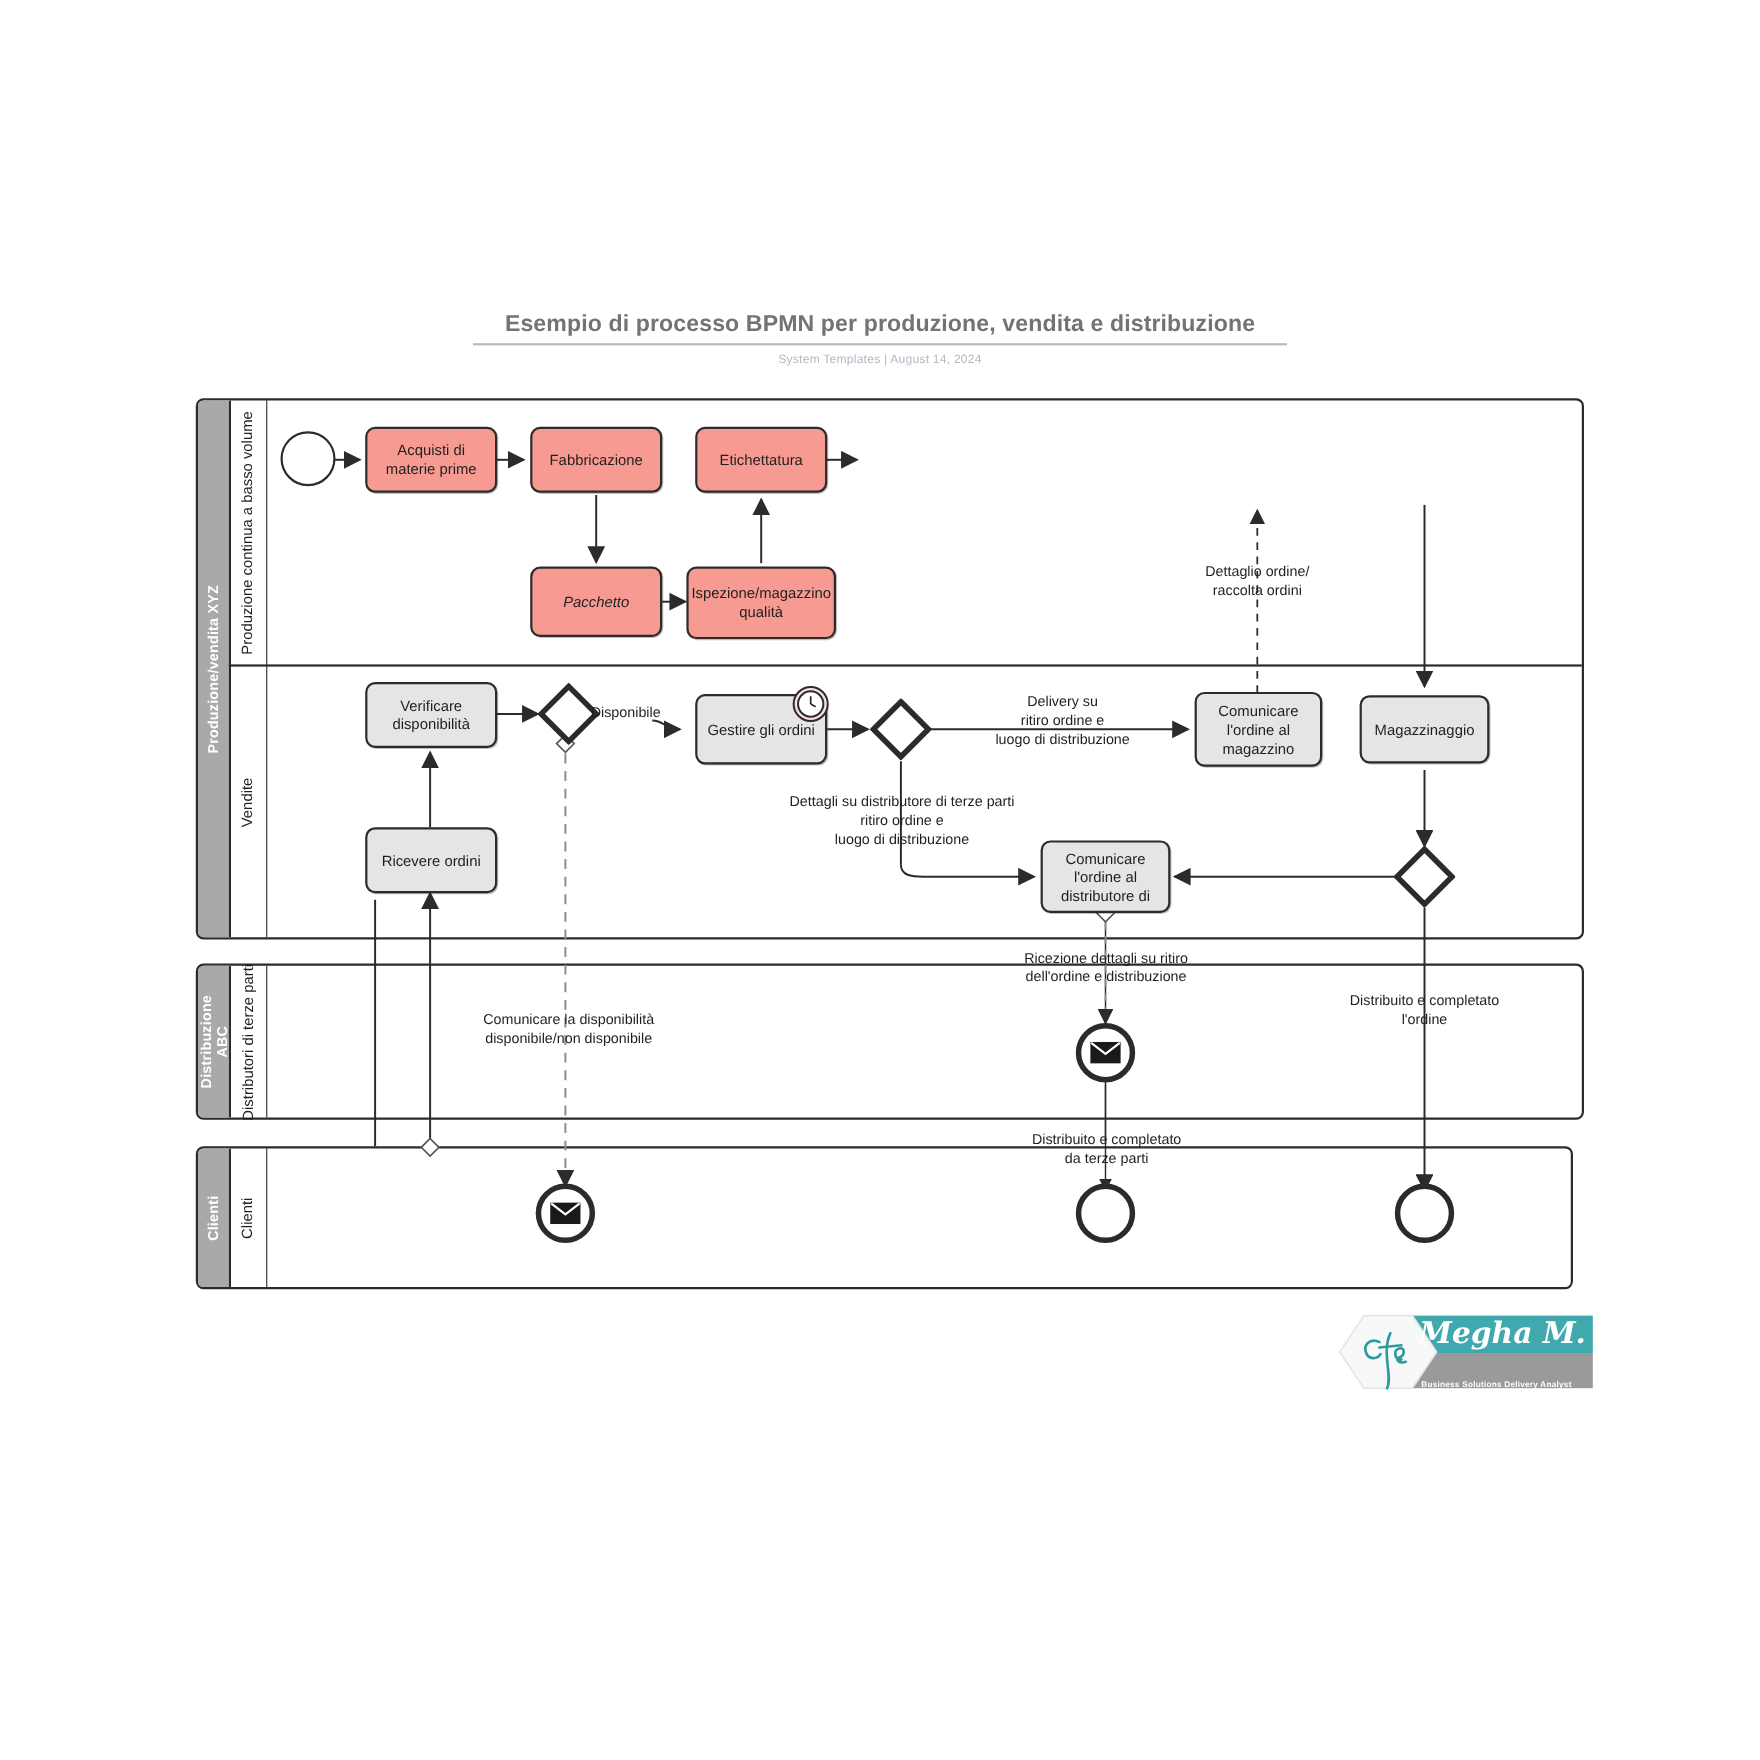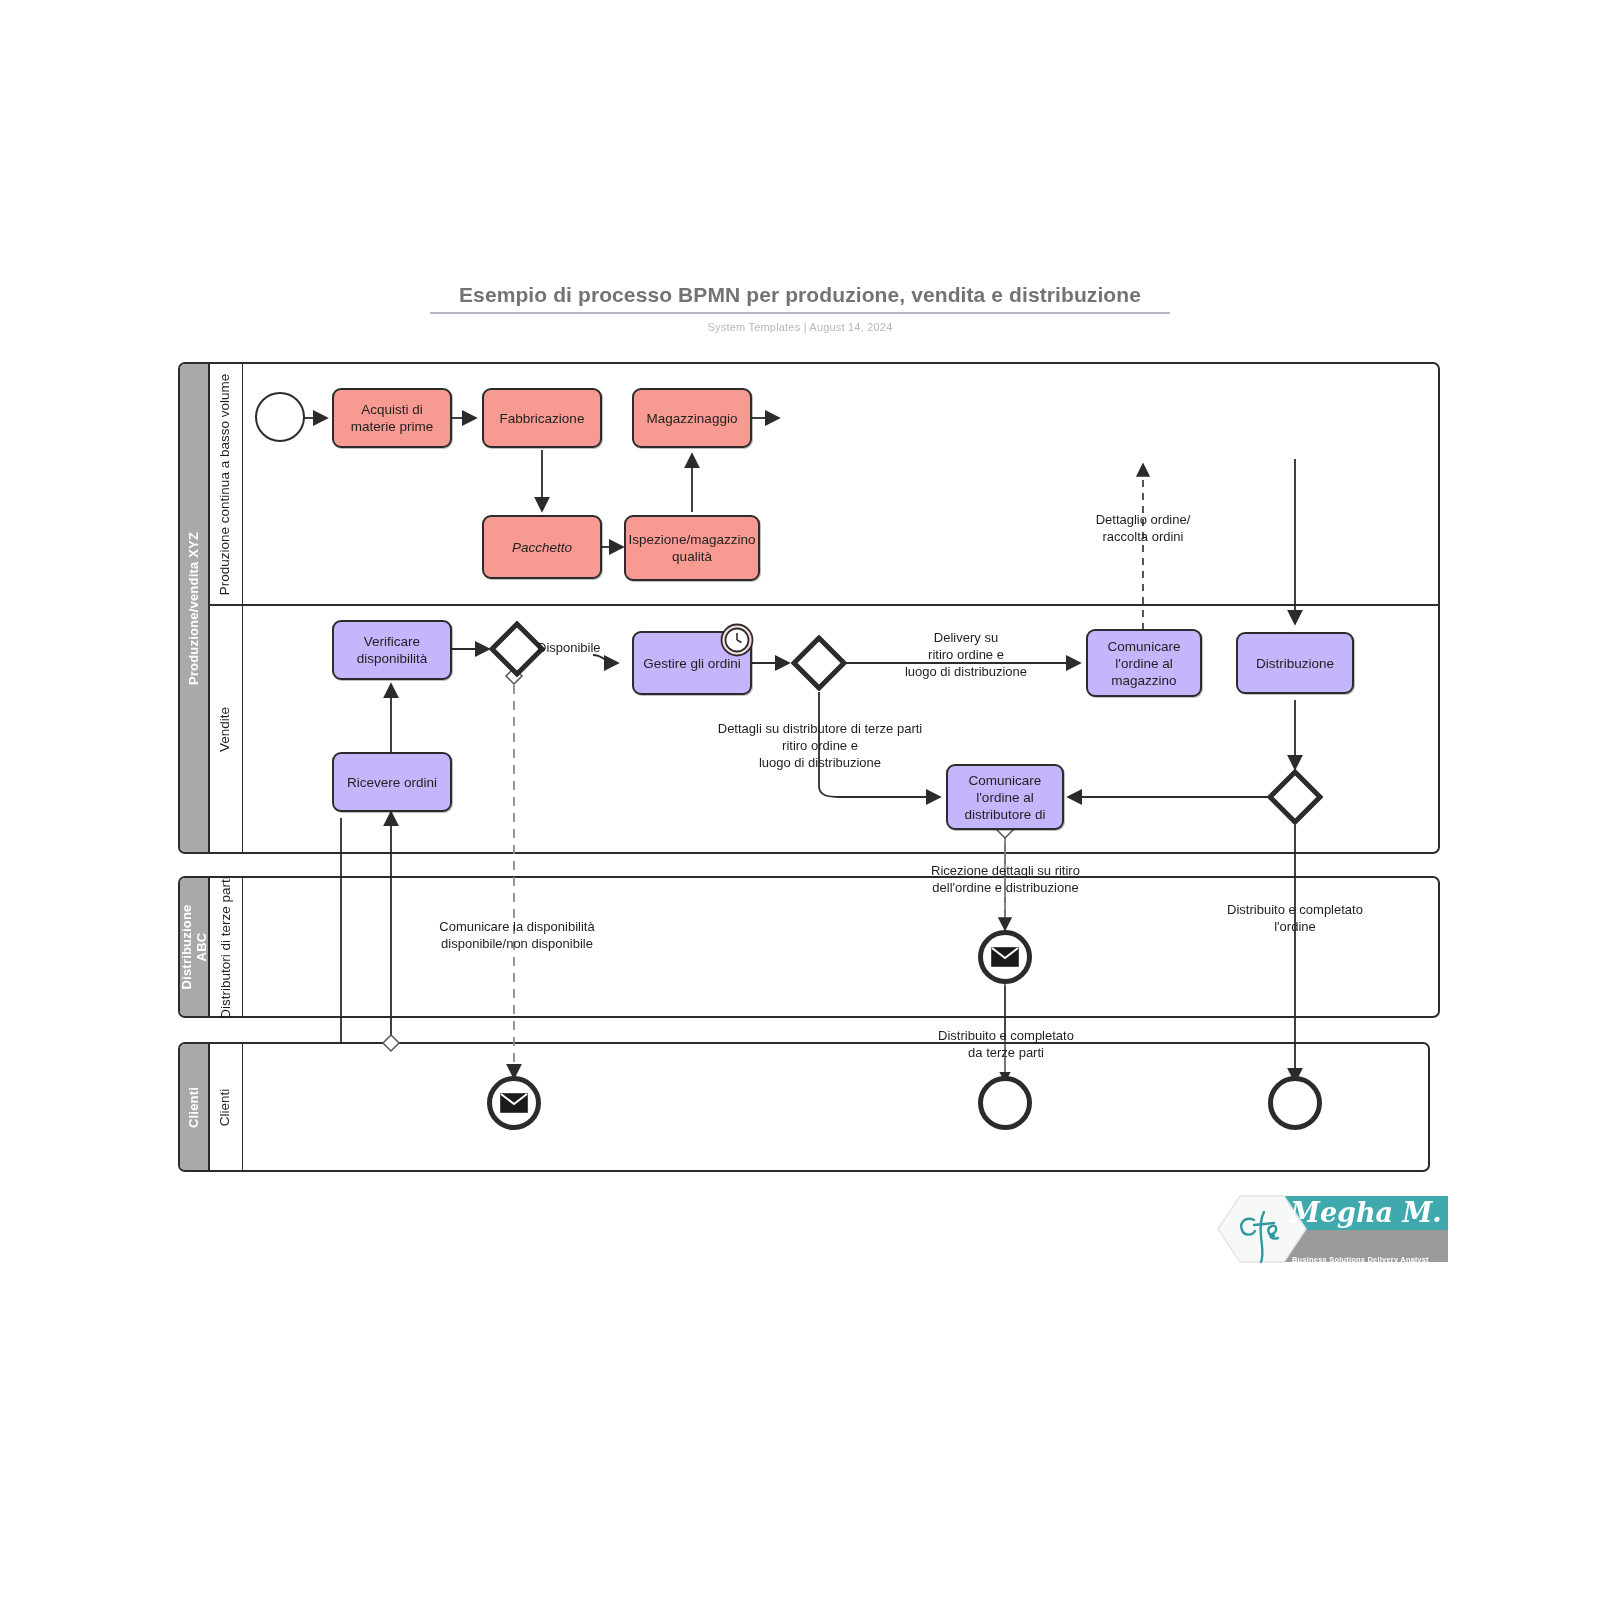--- a/index.html
+++ b/index.html
@@ -25,21 +25,21 @@
   .lane-label span{transform:rotate(-90deg);white-space:nowrap;font-size:13.5px;color:#1f1f1f;text-align:center;line-height:17px;}
   .lane-div{position:absolute;height:2px;background:#2b2b2b;}
   .lane-vline{position:absolute;width:1px;background:#2b2b2b;}
 
   
   .task{position:absolute;box-sizing:border-box;border:2px solid #2b2b2b;border-radius:9px;
         display:flex;align-items:center;justify-content:center;text-align:center;
         font-size:13.5px;line-height:17px;color:#1f1f1f;padding:2px 6px;
         box-shadow:1px 1px 0 rgba(0,0,0,.25);}
   .task.strong{background:#f79b92;}
-  .task.light{background:#c4b5fd;}
+  .task.light{background:#e5e5e5;}
 
   
   .ev{position:absolute;border-radius:50%;box-sizing:border-box;}
   .ev.start-thin{border:2px solid #2b2b2b;background:#fff;}
   .ev.end-thick{border:5px solid #2b2b2b;background:#fff;}
   .ev.msg{border:5px solid #2b2b2b;background:#fff;display:flex;align-items:center;justify-content:center;}
   .gw{position:absolute;}
   .edge-label{position:absolute;font-size:13px;line-height:17px;color:#1f1f1f;text-align:center;white-space:pre-line;}
   .edge-label.left{text-align:left;}
 
@@ -156,21 +156,21 @@
   <div class="task strong" style="left:332px;top:388px;width:120px;height:60px;">
     <span style="white-space:pre-line;">Acquisti di
 materie prime</span>
   </div>
 
   <div class="task strong" style="left:482px;top:388px;width:120px;height:60px;">
     <span style="white-space:pre-line;">Fabbricazione</span>
   </div>
 
   <div class="task strong" style="left:632px;top:388px;width:120px;height:60px;">
-    <span style="white-space:pre-line;">Magazzinaggio</span>
+    <span style="white-space:pre-line;">Etichettatura</span>
   </div>
 
 
   <div class="task strong" style="left:482px;top:515px;width:120px;height:64px;">
     <span style="white-space:pre-line;font-style:italic;">Pacchetto</span>
   </div>
 
   <div class="task strong" style="left:624px;top:515px;width:136px;height:66px;">
     <span style="white-space:pre-line;">Ispezione/magazzino
 qualità</span>
@@ -189,21 +189,21 @@
     <span style="white-space:pre-line;">Gestire gli ordini</span>
   </div>
 
   <div class="task light" style="left:1086px;top:629px;width:116px;height:68px;">
     <span style="white-space:pre-line;">Comunicare
 l'ordine al
 magazzino</span>
   </div>
 
   <div class="task light" style="left:1236px;top:632px;width:118px;height:62px;">
-    <span style="white-space:pre-line;">Distribuzione</span>
+    <span style="white-space:pre-line;">Magazzinaggio</span>
   </div>
 
   <div class="task light" style="left:946px;top:764px;width:118px;height:66px;">
     <span style="white-space:pre-line;">Comunicare
 l'ordine al
 distributore di</span>
   </div>
 
   <div class="ev start-thin" style="left:255px;top:392px;width:50px;height:50px;"></div>
 

